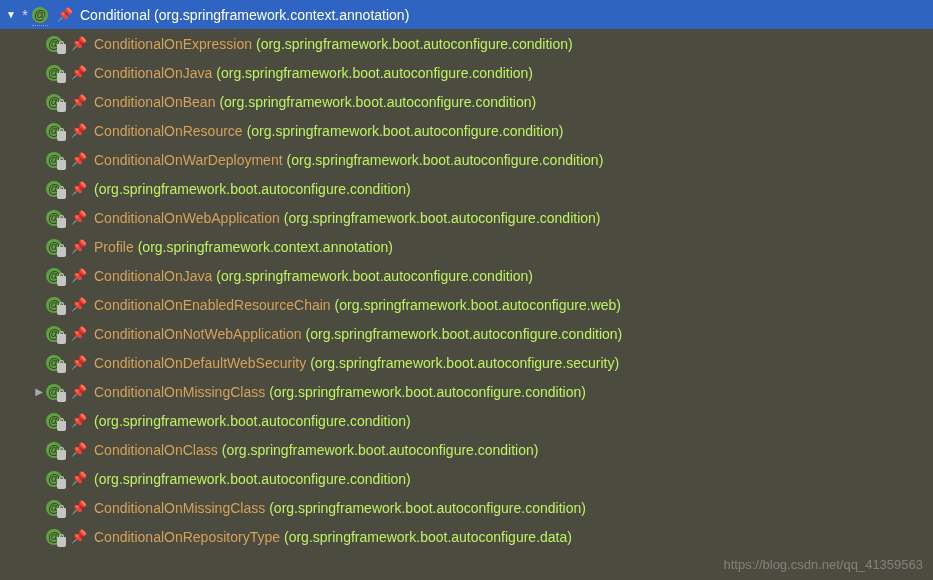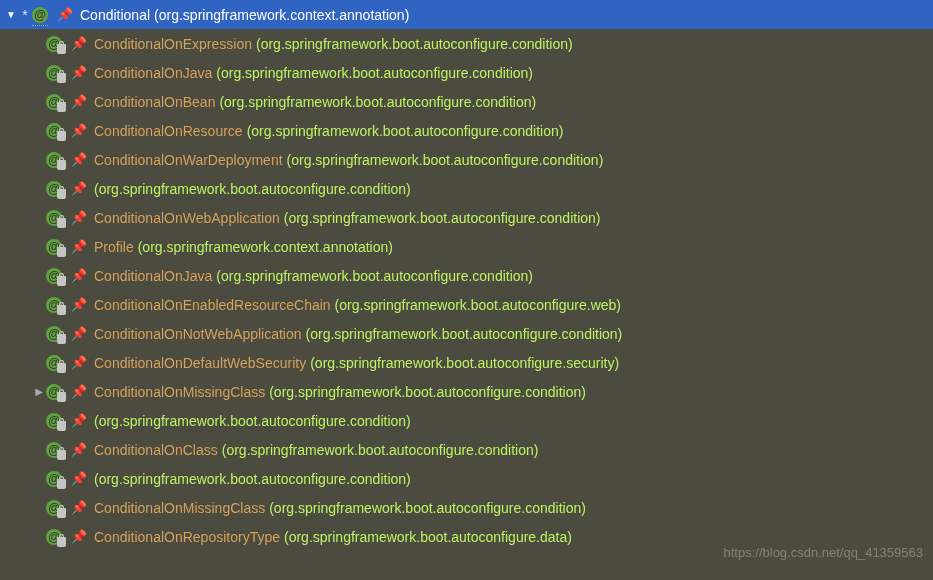--- a/index.html
+++ b/index.html
@@ -112,21 +112,21 @@
     }
     .class-name {
       color: #d6a15a;
       margin-right: 4px;
     }
     .package-name {
       color: #bef264;
     }
     .watermark {
       position: absolute;
-      bottom: 20px;
+      bottom: 8px;
       right: 10px;
       font-size: 13px;
       color: rgba(230,230,230,0.35);
     }
   </style>
 </head>
 <body>
 
 <div class="tree">
 

